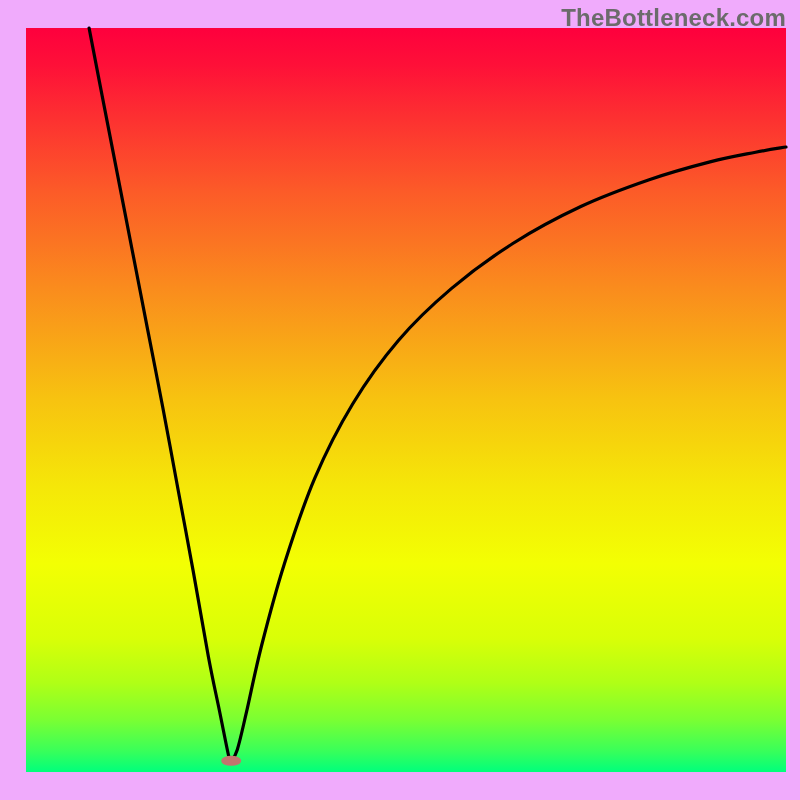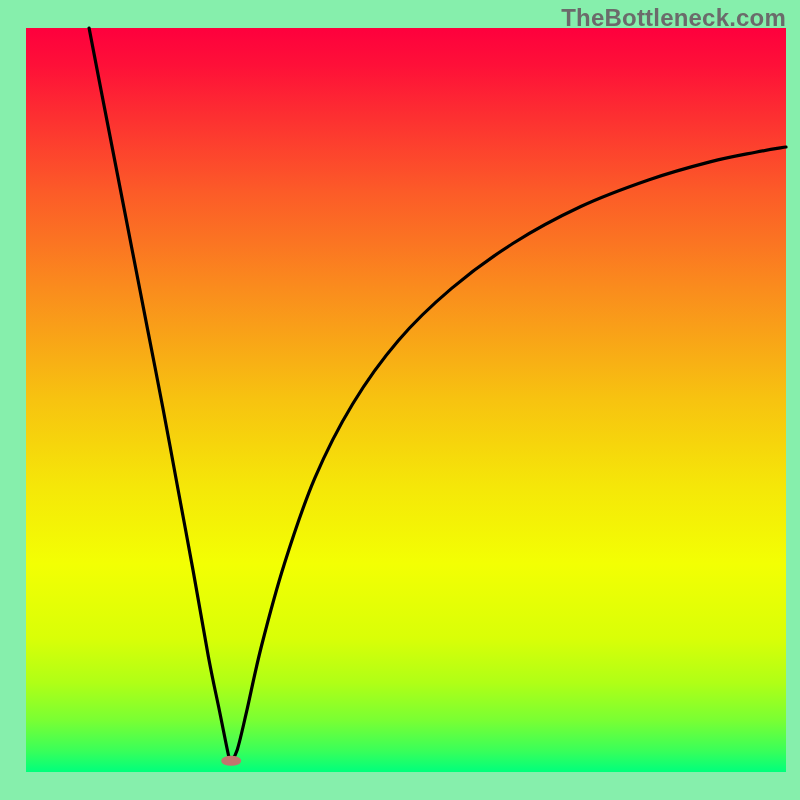--- a/index.html
+++ b/index.html
@@ -8,21 +8,21 @@
     width: 800px;
     height: 800px;
     overflow: hidden;
     background: #000;
     font-family: Arial, Helvetica, sans-serif;
   }
   .frame {
     position: relative;
     width: 800px;
     height: 800px;
-    background: #86efac;
+    background: #f0abfc;
   }
   .watermark {
     position: absolute;
     top: 4px;
     right: 14px;
     color: #6b6b6b;
     font-size: 24px;
     font-weight: 600;
     letter-spacing: 0.2px;
     z-index: 30;

